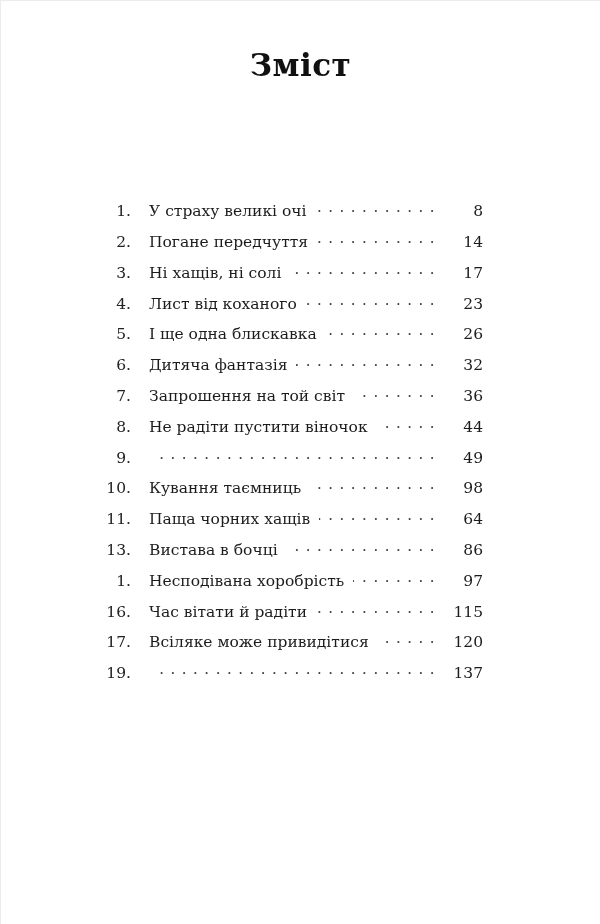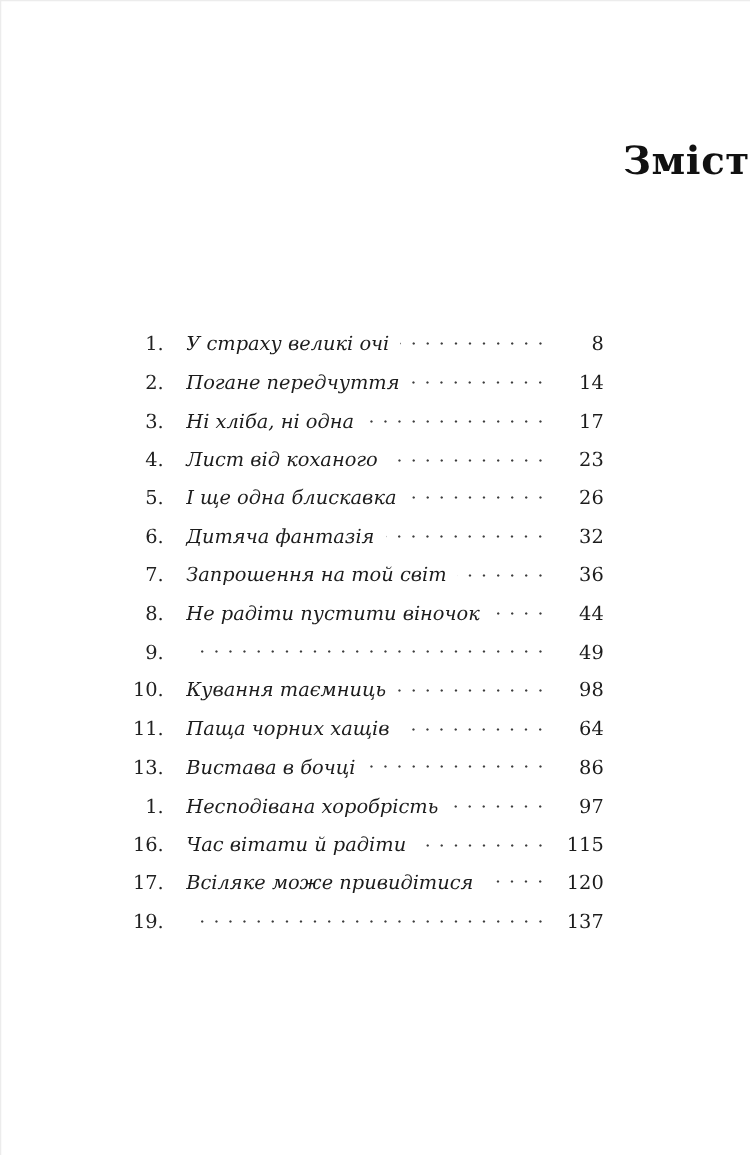--- a/index.html
+++ b/index.html
@@ -14,22 +14,22 @@
     background: #ffffff;
     font-family: "DejaVu Serif", serif;
     color: #1c1c1c;
     box-sizing: border-box;
     border-left: 1px solid #ececec;
     border-top: 1px solid #ececec;
     overflow: hidden;
   }
   .page-title {
     margin: 0;
-    padding-top: 110px;
-    text-align: right;
+    padding-top: 46px;
+    text-align: center;
     font-size: 31px;
     line-height: 1.2;
     font-weight: 700;
     letter-spacing: 0.5px;
     color: #111111;
   }
   .toc {
     margin: 118px 0 0 100px;
     width: 382px;
   }
@@ -43,21 +43,20 @@
     width: 30px;
     text-align: right;
     margin-right: 18px;
     flex: 0 0 auto;
     color: #222222;
   }
   .title {
     flex: 0 1 auto;
     white-space: nowrap;
     color: #1c1c1c;
-    font-style: italic;
   }
   .dots {
     flex: 1 1 auto;
     min-width: 20px;
     overflow: hidden;
     white-space: nowrap;
     margin: 0 10px 0 9px;
     direction: rtl;
     color: #3c3c3c;
   }
@@ -89,21 +88,21 @@
 
   <div class="row">
     <span class="num">2.</span>
     <span class="title">Погане передчуття</span>
     <span class="dots"></span>
     <span class="pg">14</span>
   </div>
 
   <div class="row">
     <span class="num">3.</span>
-    <span class="title">Ні хліба, ні одна</span>
+    <span class="title">Ні хащів, ні солі</span>
     <span class="dots"></span>
     <span class="pg">17</span>
   </div>
 
   <div class="row">
     <span class="num">4.</span>
     <span class="title">Лист від коханого</span>
     <span class="dots"></span>
     <span class="pg">23</span>
   </div>

